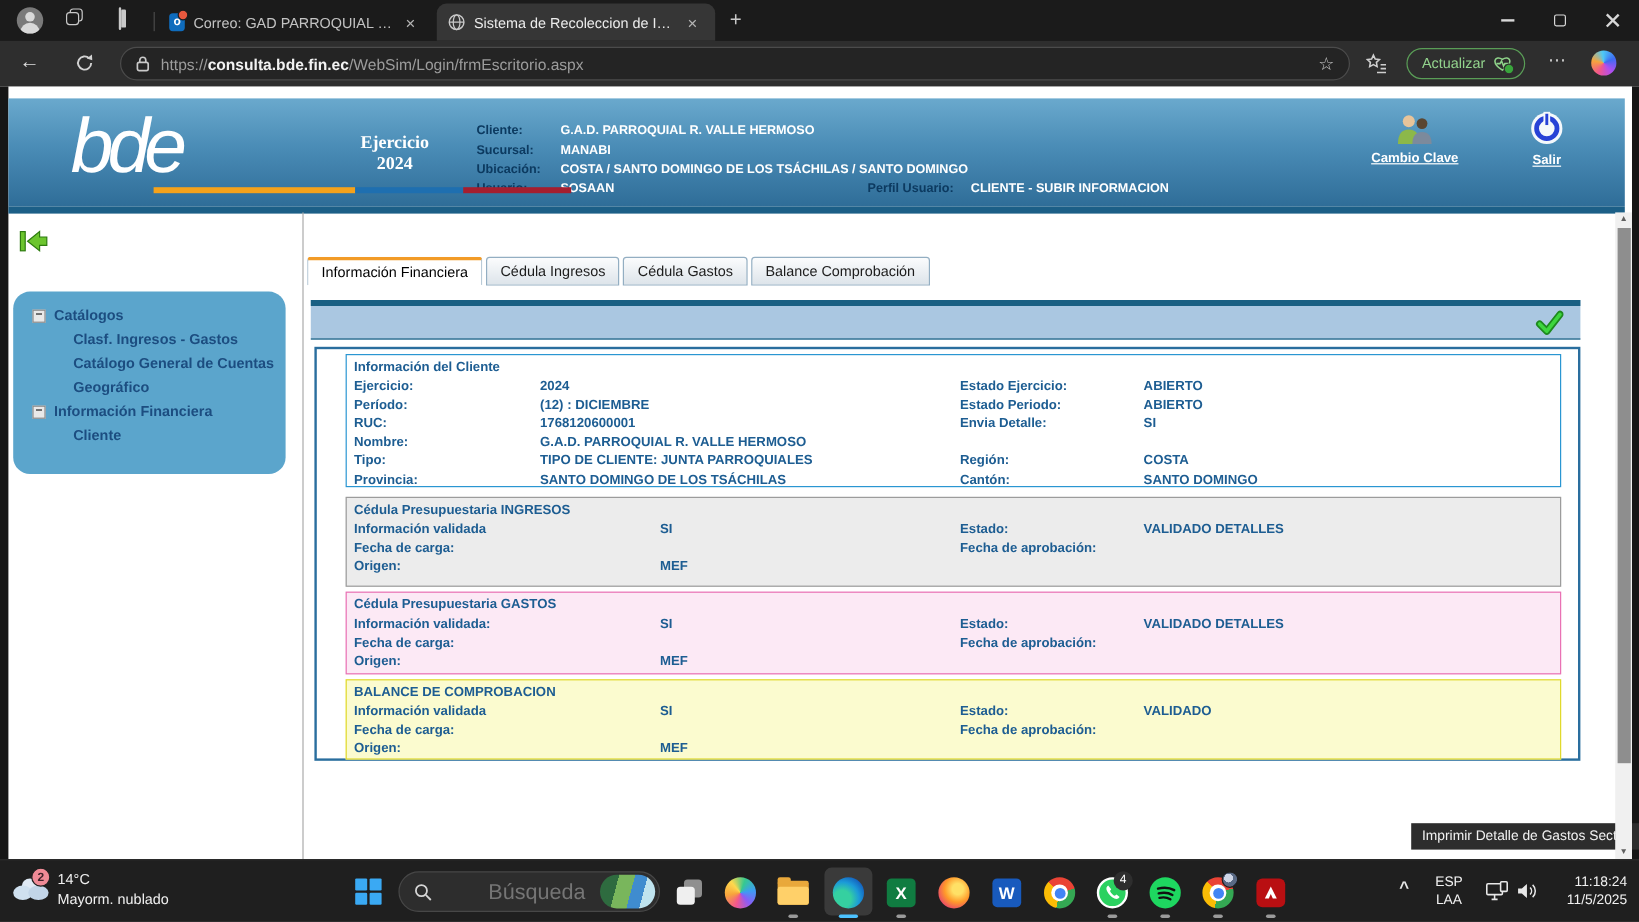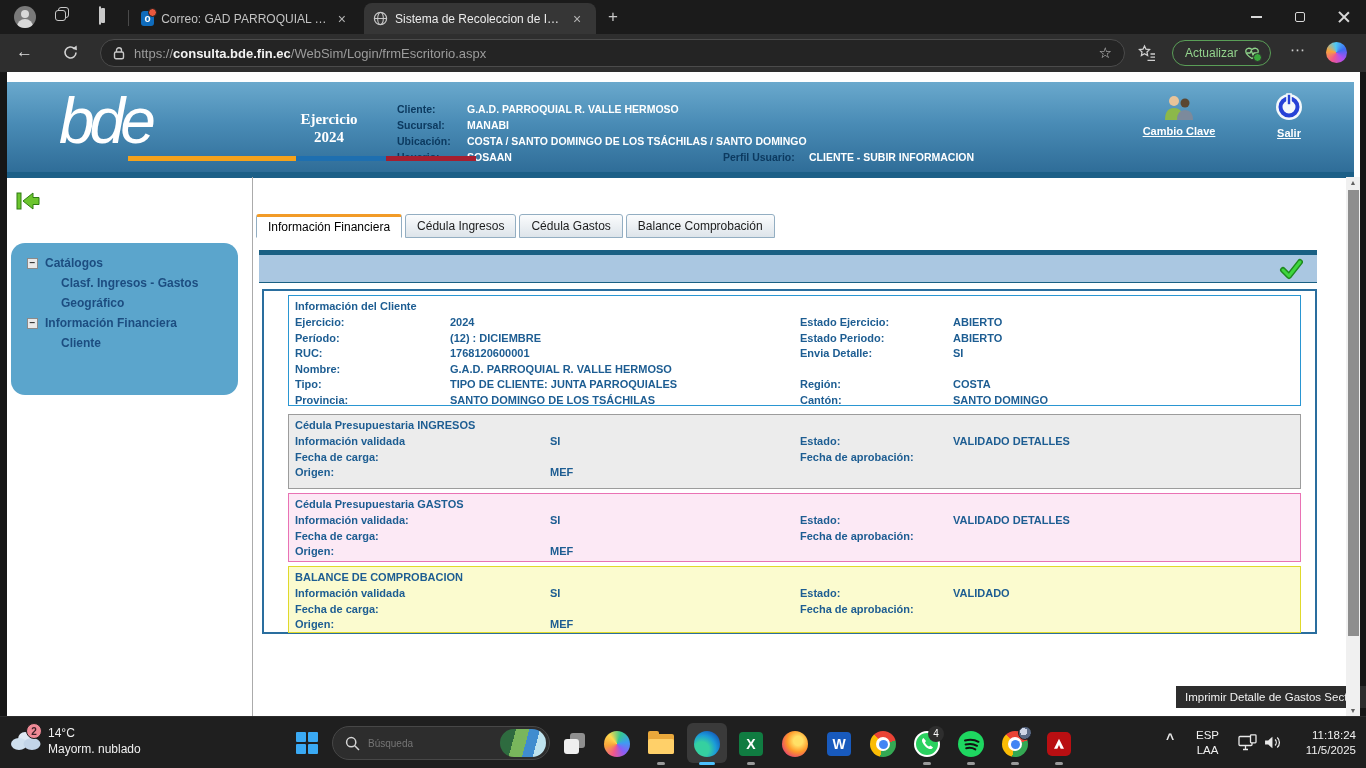--- a/index.html
+++ b/index.html
@@ -129,22 +129,22 @@
   .weather { position:absolute; left:8px; top:8px; display:flex; align-items:center; gap:6px; }
   .wbadge { position:absolute; left:18px; top:-4px; width:16px; height:16px; border-radius:50%;
             background:#ef8a96; color:#40222a; font-size:10px; font-weight:bold; text-align:center; line-height:16px;
             border:1px solid #1f1f1f; }
   .wtxt { font-size:12px; line-height:16px; color:#f0f0f0; }
   .startbtn { position:absolute; left:296px; top:15px; width:22px; height:22px; display:grid;
               grid-template-columns:10px 10px; grid-template-rows:10px 10px; gap:2px; }
   .startbtn i { background:#3aa9f3; border-radius:1px; }
   .searchbox { position:absolute; left:332px; top:9px; width:218px; height:34px; border-radius:17px;
                background:#2d2d2d; border:1px solid #474747; display:flex; align-items:center; padding:0 3px 0 12px; gap:8px; }
-  .searchbox input { background:transparent; border:none; outline:none; color:#d6d6d6; font-size:10px; width:120px;
-               font-family:"Liberation Sans",sans-serif; }
+  .searchbox input { background:transparent; border:none; outline:none; color:#d6d6d6; font-size:18px; width:120px;
+               font-family:"Liberation Sans",sans-serif;text-align:right; }
   .search-img { margin-left:auto; width:46px; height:28px; border-radius:14px;
                 background:linear-gradient(105deg,#2e6b3f 0 30%,#79b65c 30% 55%,#3f8ccf 55% 75%,#bfe3ee 75%); }
   .tb-ic { position:absolute; top:12px; width:30px; height:30px; display:flex; align-items:center; justify-content:center; }
   .dotline { position:absolute; top:45px; width:8px; height:3px; border-radius:2px; background:#9a9a9a; }
   .edge-active { position:absolute; left:687px; top:6px; width:40px; height:40px; background:#3a3a3a; border-radius:6px; }
   .edge-line { position:absolute; left:699px; top:45px; width:16px; height:3px; border-radius:2px; background:#4cc2ff; }
   .circle26 { width:26px; height:26px; border-radius:50%; }
   .folder-ic { position:relative; width:26px; height:20px; }
   .folder-ic .back { position:absolute; left:0; top:0; width:26px; height:20px; border-radius:2px;
         background:#e9a83b; }
@@ -321,20 +321,23 @@
 
     <div class="side-panel">
       <div class="tree-row parent">
         <span class="minus-box">−</span>
         <span>Catálogos</span>
       </div>
       <div class="tree-row child">
         <span>Clasf. Ingresos - Gastos</span>
       </div>
       <div class="tree-row child">
+        <span>Catálogo General de Cuentas</span>
+      </div>
+      <div class="tree-row child">
         <span>Geográfico</span>
       </div>
       <div class="tree-row parent">
         <span class="minus-box">−</span>
         <span>Información Financiera</span>
       </div>
       <div class="tree-row child">
         <span>Cliente</span>
       </div>
     </div>

